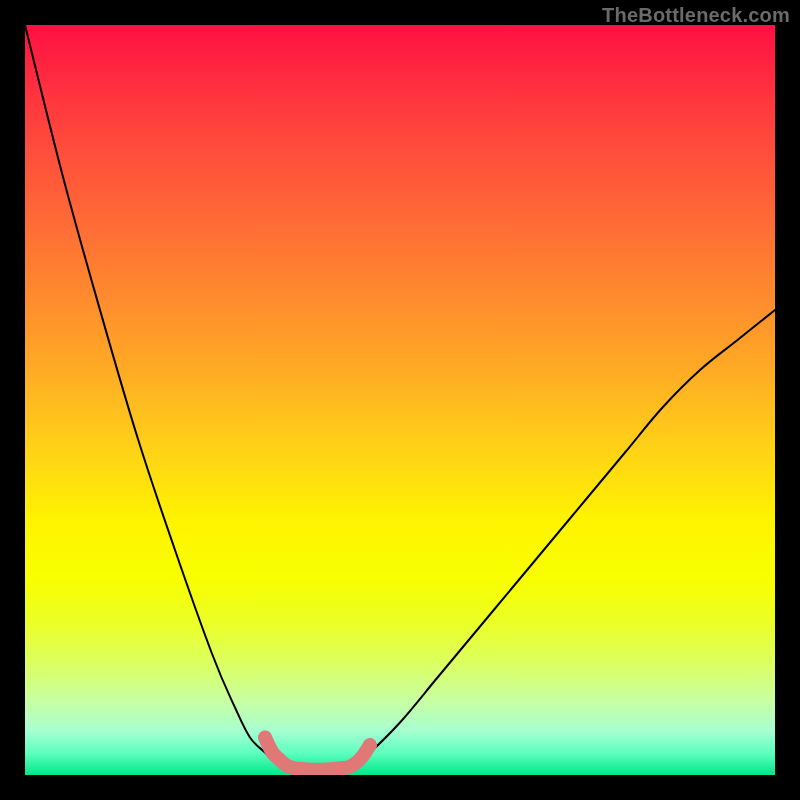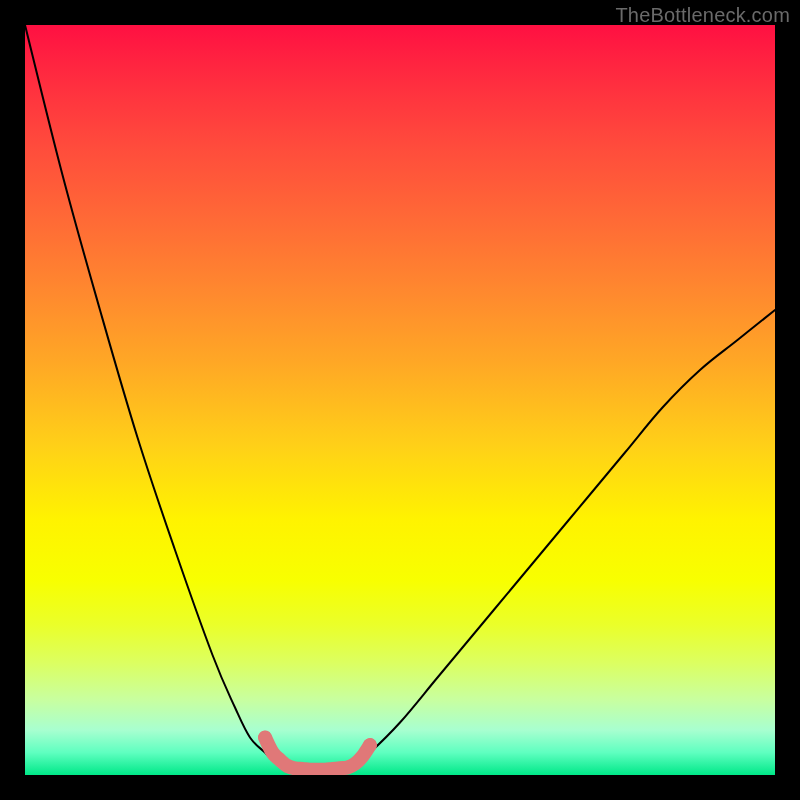--- a/index.html
+++ b/index.html
@@ -50,20 +50,21 @@
     height: 750px;
   }
   .watermark {
     position: absolute;
     top: 4px;
     right: 10px;
     color: #6a6a6a;
     font-size: 20px;
     letter-spacing: 0.2px;
     user-select: none;
+    font-weight: bold;
   }
 </style>
 </head>
 <body>
 
 <div class="frame">
   <div class="watermark">TheBottleneck.com</div>
   <div class="plot">
     <svg viewBox="0 0 750 750" preserveAspectRatio="none">
       <g id="series-group">

